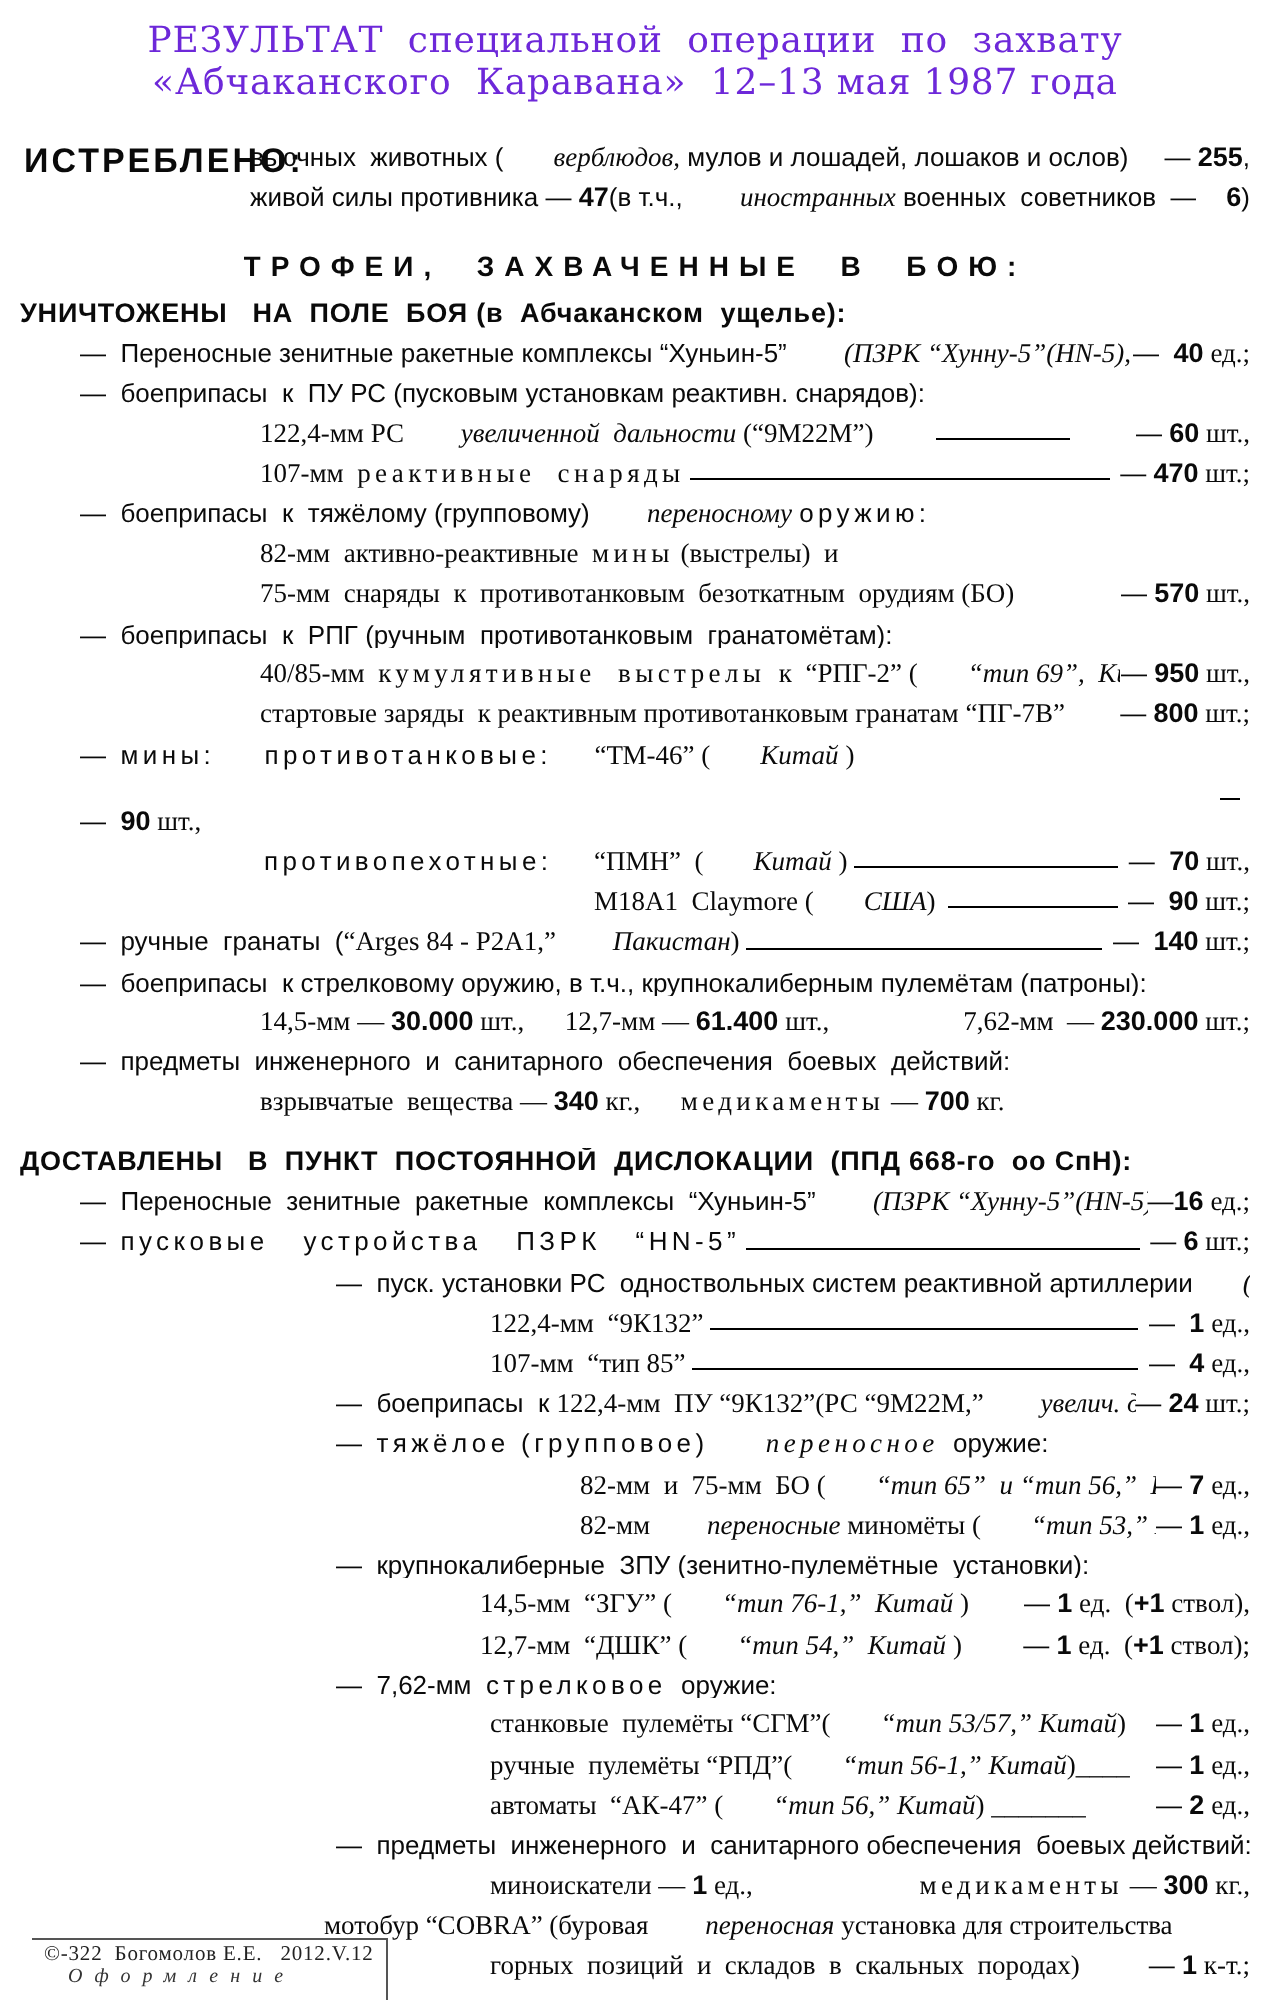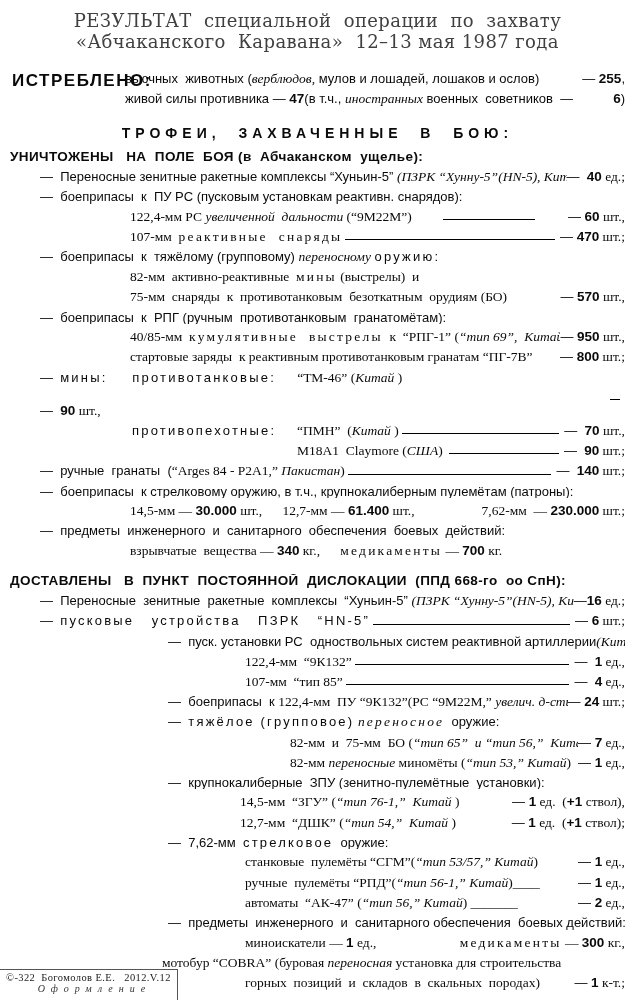--- a/index.html
+++ b/index.html
@@ -12,30 +12,30 @@
     display:flex;align-items:baseline;flex-wrap:nowrap;
     margin-top:6px;position:relative;
     font:13px "Liberation Sans",sans-serif;line-height:1.05;
   }
   .seg{white-space:pre;}
   .lt{flex:0 1 auto;min-width:0;overflow:hidden;}
   .rt{margin-left:auto;flex:0 0 auto;white-space:pre;}
   .rt.noauto{margin-left:0;}
   .leader{flex:1 1 14px;border-bottom:1.3px solid #000;align-self:flex-end;margin:0 5px 4px 3px;min-width:10px;}
   .sr{font-family:"Liberation Serif",serif;font-size:13.5px;}
-  .it{font-style:italic;}
+  .it{font-style:italic;margin-left:25px;}
   .bd{font-weight:700;font-size:13.5px;}
   .lsp{letter-spacing:2.2px;}
-  .title{justify-content:center;font-family:"DejaVu Serif",serif;font-size:18px;letter-spacing:0.4px;margin-top:2px;color:#404040;}
+  .title{justify-content:center;font-family:"DejaVu Serif",serif;font-size:18px;letter-spacing:0.4px;margin-top:2px;color:#6d28d9;}
   .h-center{justify-content:center;font-weight:700;font-size:14px;letter-spacing:5px;}
   .subhead{font-weight:700;font-size:13.5px;letter-spacing:0.4px;}
   .tag{position:absolute;left:2px;top:0;font-weight:700;font-size:17px;letter-spacing:1.5px;white-space:pre;}
   .footer{
-    position:absolute;left:0;bottom:0;border:1px solid #555;border-left:none;border-bottom:none;
-    padding:2px 6px 6px 6px;font:10.5px "Liberation Serif",serif;color:#222;background:#fff;text-align:center;
+    position:absolute;left:16px;bottom:0;border:1px solid #555;border-left:none;border-bottom:none;
+    padding:2px 6px 6px 6px;font:10.5px "Liberation Serif",serif;color:#222;background:#fff;
   }
   .footer .credit{letter-spacing:0.4px;white-space:pre;}
   .footer .label{font-style:italic;letter-spacing:6px;font-size:10px;color:#333;margin-left:12px;white-space:pre;}
 </style>
 </head>
 <body>
 
 <div class="page">
   <div class="line title">
     <span class="seg">РЕЗУЛЬТАТ  специальной  операции  по  захвату</span>
@@ -84,21 +84,21 @@
         <span class="lt"><span class="seg sr">82-мм  активно-реактивные  </span><span class="seg sr lsp">мины</span><span class="seg sr"> (выстрелы)  и</span></span>
       </div>
       <div class="line" style="padding-left: 120px;">
         <span class="lt"><span class="seg sr">75-мм  снаряды  к  противотанковым  безоткатным  орудиям (БО)</span></span>
         <span class="rt"><span class="seg">— </span><span class="seg bd">570</span><span class="seg sr"> шт.,</span></span>
       </div>
       <div class="line" style="padding-left: 30px;">
         <span class="lt"><span class="seg">—  боеприпасы  к  РПГ (ручным  противотанковым  гранатомётам):</span></span>
       </div>
       <div class="line" style="padding-left: 120px;">
-        <span class="lt"><span class="seg sr">40/85-мм  </span><span class="seg sr lsp">кумулятивные  выстрелы</span><span class="seg sr">  к  “РПГ-1” (</span><span class="seg sr it">“тип 69”,  Китай</span></span>
+        <span class="lt"><span class="seg sr">40/85-мм  </span><span class="seg sr lsp">кумулятивные  выстрелы</span><span class="seg sr">  к  “РПГ-2” (</span><span class="seg sr it">“тип 69”,  Китай</span></span>
         <span class="rt"><span class="seg">— </span><span class="seg bd">950</span><span class="seg sr"> шт.,</span></span>
       </div>
       <div class="line" style="padding-left: 120px;">
         <span class="lt"><span class="seg sr">стартовые заряды  к реактивным противотанковым гранатам “ПГ-7В”</span></span>
         <span class="rt"><span class="seg">— </span><span class="seg bd">800</span><span class="seg sr"> шт.;</span></span>
       </div>
       <div class="line" style="padding-left: 30px; flex-direction: column;">
         <span class="lt"><span class="seg">—  </span><span class="seg lsp" style="display: inline-block; width: 72px;">мины:</span><span class="seg lsp" style="display: inline-block; width: 165px;">противотанковые:</span><span class="seg sr">“ТМ-46” (</span><span class="seg sr it">Китай </span><span class="seg sr">)</span></span>
         <span class="leader"></span>
         <span class="rt noauto"><span class="seg">—  </span><span class="seg bd">90</span><span class="seg sr"> шт.,</span></span>

